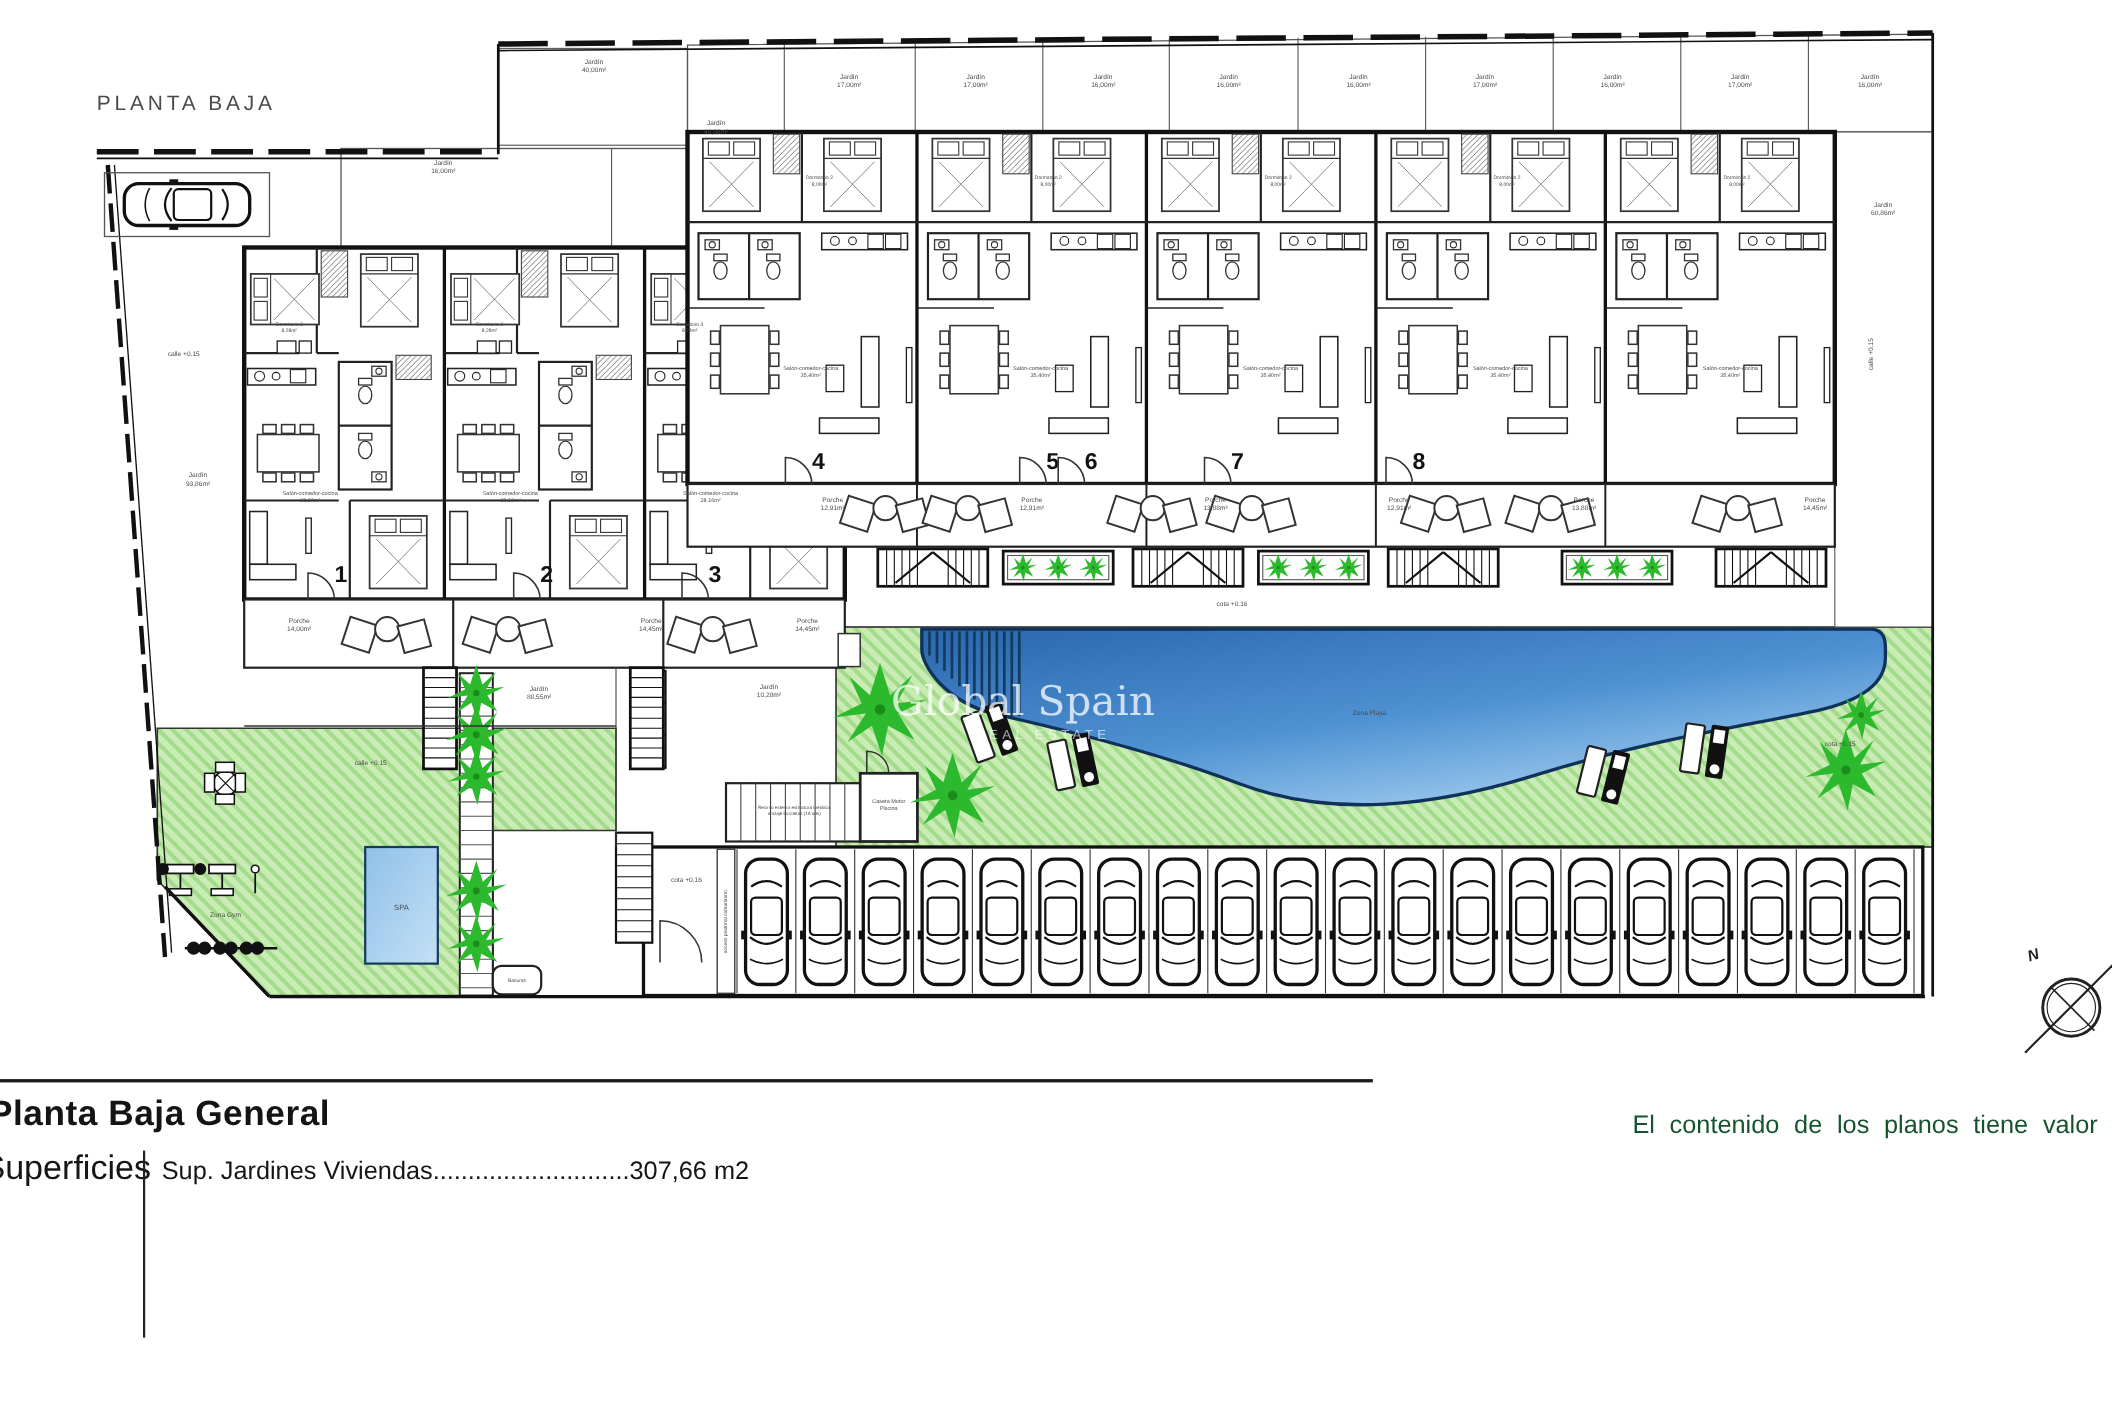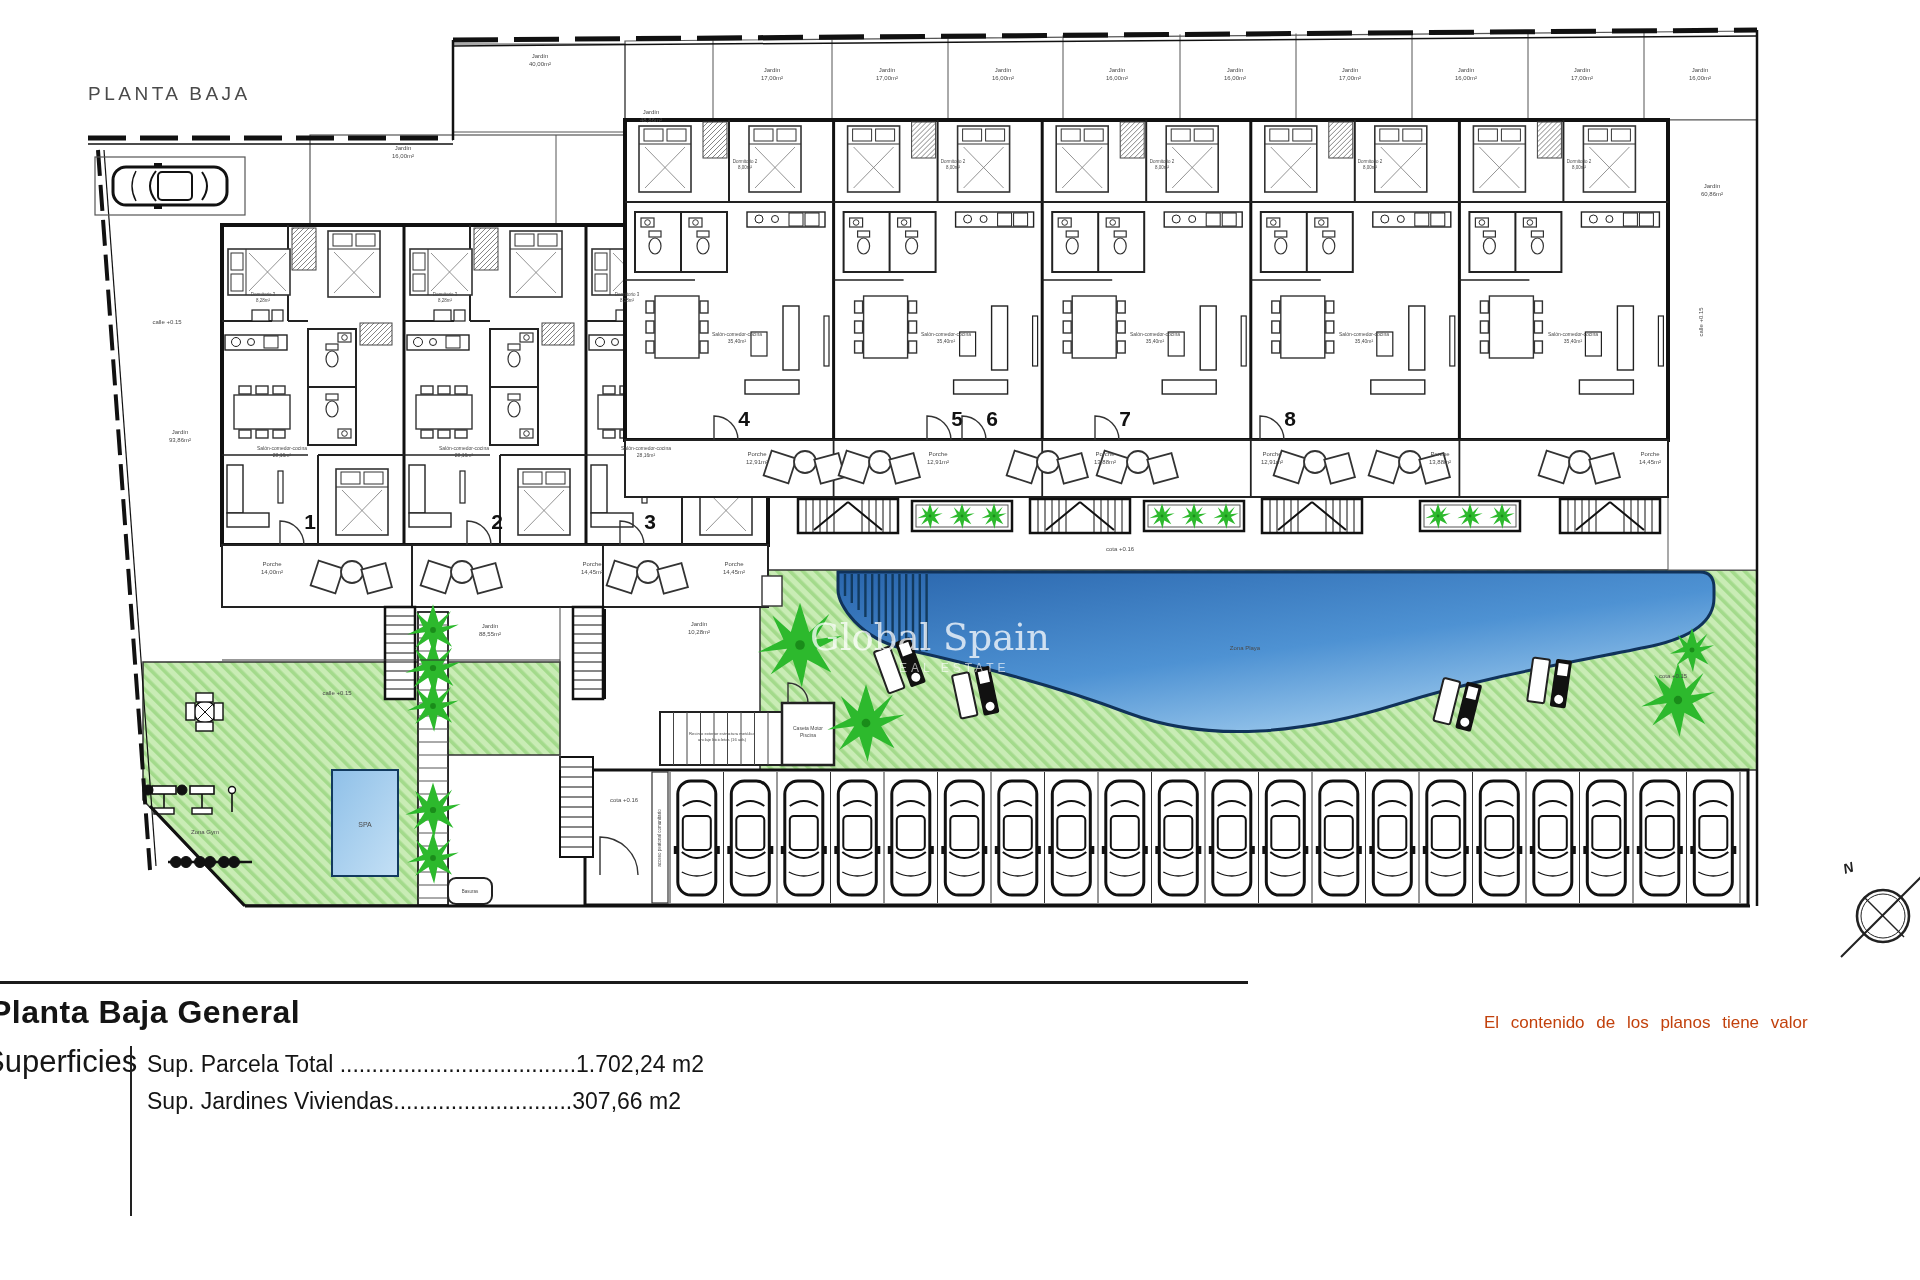--- a/index.html
+++ b/index.html
@@ -11,21 +11,21 @@
   .unum{font-size:21px;font-weight:700;fill:#111}
   .wm1{font-family:"DejaVu Serif",serif;font-size:37px;fill:#ffffff;opacity:.75}
   .wm2{font-size:12px;fill:#ffffff;opacity:.62;letter-spacing:4px}
   .plantitle{font-size:19px;fill:#4a4a4a;letter-spacing:3.5px}
   .compassN{font-size:14px;font-weight:700;font-style:italic;fill:#222}
   .tb-line{position:absolute;left:0;top:981px;width:1248px;height:3px;background:#1b1b1b}
   .tb-title{position:absolute;left:-10px;top:994px;font-size:32px;font-weight:700;color:#141414;letter-spacing:.5px}
   .tb-section{position:absolute;left:-16px;top:1044px;font-size:31px;font-weight:400;color:#161616}
   .tb-div{position:absolute;left:130px;top:1046px;width:2px;height:170px;background:#222}
   .tb-list{position:absolute;left:147px;top:1046px;font-size:23px;color:#151515;line-height:36.5px}
-  .disclaimer{position:absolute;left:1484px;top:1006px;font-size:17px;color:#c2410c;line-height:33px;
+  .disclaimer{position:absolute;left:1484px;top:1006px;font-size:23px;color:#14532d;line-height:33px;
               white-space:nowrap;word-spacing:7px}
 </style>
 </head>
 <body>
 
 <div class="stage">
 
 <svg id="plan" width="1920" height="985" viewBox="0 0 1920 985">
   <defs>
     <pattern id="grass" width="9" height="9" patternUnits="userSpaceOnUse" patternTransform="rotate(-45)">
@@ -585,21 +585,20 @@
     <line x1="1864" y1="897" x2="1904" y2="937" stroke-width="1.5"></line>
     <text class="compassN" x="1845" y="874" transform="rotate(-18 1845 874)" stroke="none">N</text>
   </g>
 </svg>
 
 <div class="tb-line"></div>
 <div class="tb-title">Planta Baja General</div>
 <div class="tb-section">Superficies</div>
 <div class="tb-div"></div>
 <div class="tb-list" id="surface-list">
-      <div>Sup. Parcela Total .....................................1.702,24 m2</div>
       <div>Sup. Jardines Viviendas............................307,66 m2</div>
     </div>
 
 <div class="disclaimer">
   <div>El contenido de los planos tiene valor</div>
 </div>
 
 </div>
 
 </body></html>

